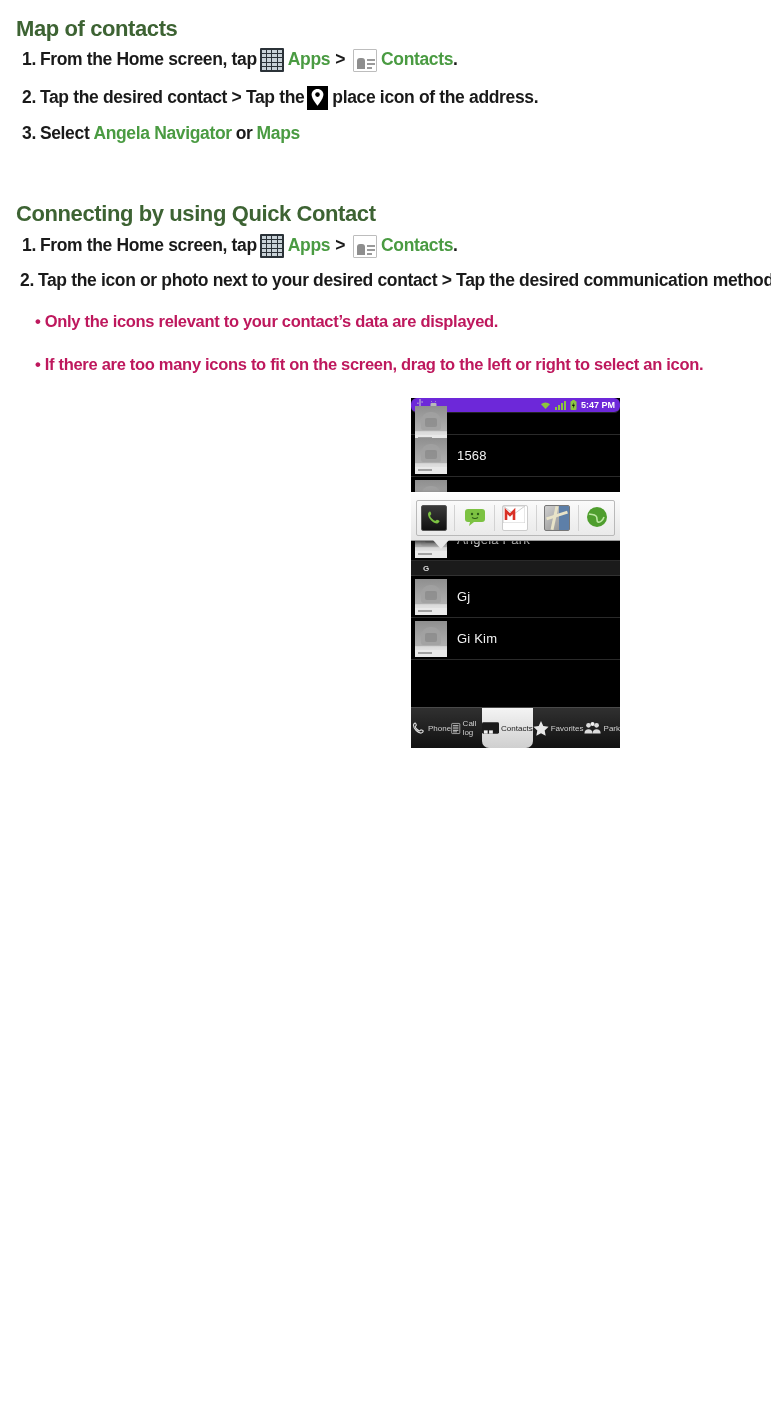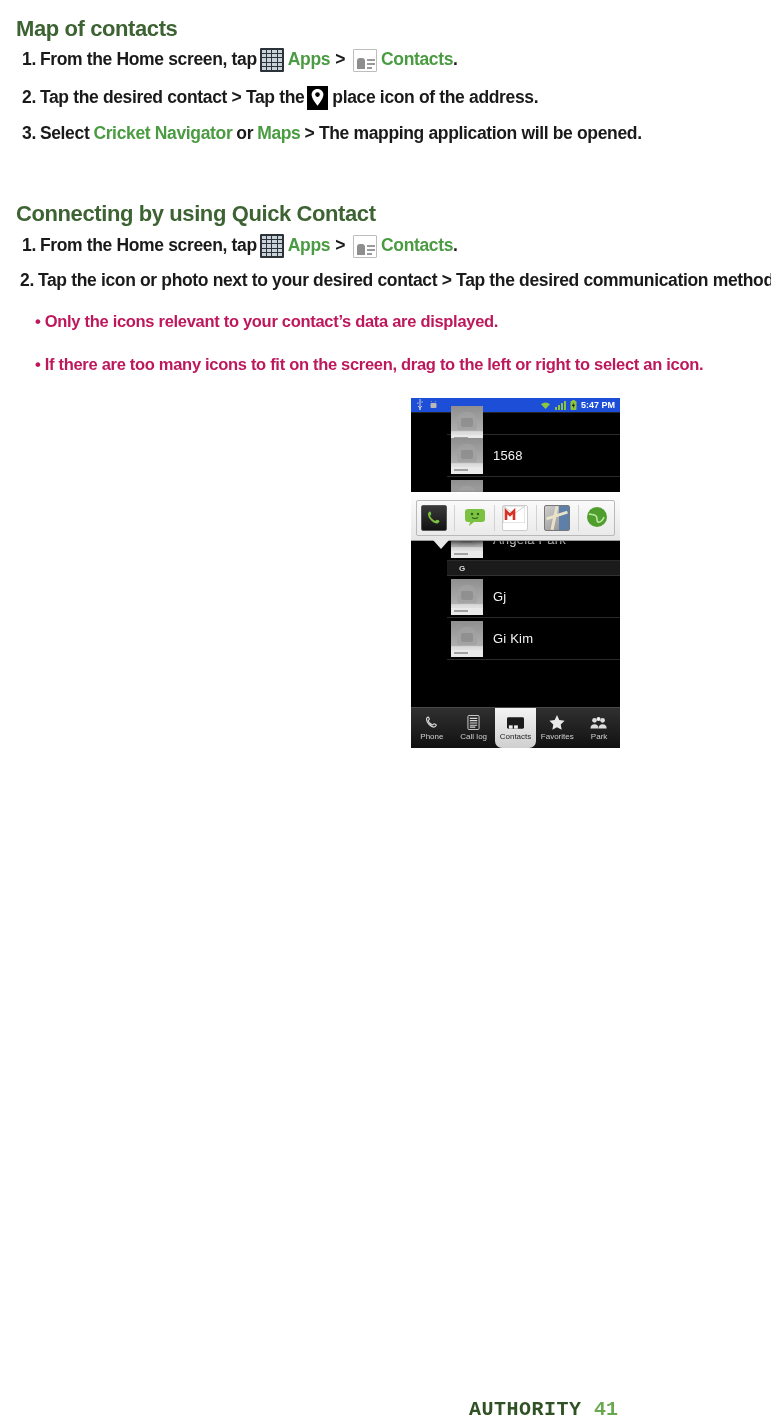--- a/index.html
+++ b/index.html
@@ -130,43 +130,44 @@
     width: 209px;
     height: 350px;
     background: #000;
     overflow: hidden;
     font-family: "Liberation Sans", sans-serif;
   }
 
   
   .status-bar {
     height: 15px;
-    background: #1d4ed8;
+    background: #6d28d9;
     display: flex;
     align-items: center;
     padding: 0 5px;
     box-sizing: border-box;
     border-bottom: 1px solid #242424;
+    border-radius: 6px;
   }
   .status-left { display: flex; align-items: center; gap: 5px; }
   .status-right {
     margin-left: auto;
     display: flex;
     align-items: center;
     gap: 4px;
   }
   .status-time {
     color: #ffffff;
     font-size: 9px;
     font-weight: bold;
     letter-spacing: 0px;
   }
 
   
-  .contact-list { position: relative; margin-left: 36px; }
+  .contact-list { position: relative; }
   .contact-row {
     height: 42px;
     display: flex;
     align-items: center;
     border-bottom: 1px solid #2a2a2a;
     background: #000;
     box-sizing: border-box;
   }
   .contact-row.short { height: 22px; }
   .avatar {
@@ -293,21 +294,21 @@
     background: linear-gradient(#303030, #111);
     border-top: 1px solid #4a4a4a;
     display: flex;
     align-items: flex-end;
     z-index: 6;
   }
   .tab {
     flex: 1;
     height: 40px;
     display: flex;
-    flex-direction: column;
+    flex-direction: row;
     align-items: center;
     justify-content: center;
     gap: 2px;
     position: relative;
   }
   .tab .tab-label {
     color: #cfcfcf;
     font-size: 8px;
     letter-spacing: 0px;
   }
@@ -401,27 +402,26 @@
       </svg>
     </span>
     <span>place icon of the address.</span>
   </div>
 
   <div class="step" style="left:22px; top:125px;">
     <span>3.</span>
     <span class="sp"></span>
     <span>Select</span>
     <span class="sp"></span>
-    <span class="green">Cricket Navigator</span>
+    <span class="green">Angela Navigator</span>
     <span class="sp"></span>
     <span>or</span>
     <span class="sp"></span>
     <span class="green">Maps</span>
     <span class="sp"></span>
-    <span>&gt; The mapping application will be opened.</span>
   </div>
 
   <h2 class="section-heading" id="heading-quick">Connecting by using Quick Contact</h2>
 
   <div class="step" style="left:22px; top:234px;">
     <span>1.</span>
     <span class="sp"></span>
     <span>From the Home screen, tap</span>
     <span class="inline-icon icon-apps">
       <span class="grid">
@@ -646,18 +646,14 @@
             <path d="M0.5 13c0-3 2-4.6 4.5-4.6S9.5 10 9.5 13z" fill="#dcdcdc"></path>
           <circle cx="14" cy="4" r="2.6" fill="#dcdcdc"></circle>
             <path d="M9.5 13c0-3 2-4.6 4.5-4.6s4.5 1.6 4.5 4.6z" fill="#dcdcdc"></path>
           <circle cx="9.5" cy="2.6" r="2.2" fill="#f2f2f2"></circle>
         </svg>
         <span class="tab-label">Park</span>
       </div>
     </div>
   </div>
 
-  <div id="page-footer">
-    <span class="brand">AUTHORITY</span>
-    <span class="page-number">41</span>
-  </div>
 
 </div>
 
 </body></html>

